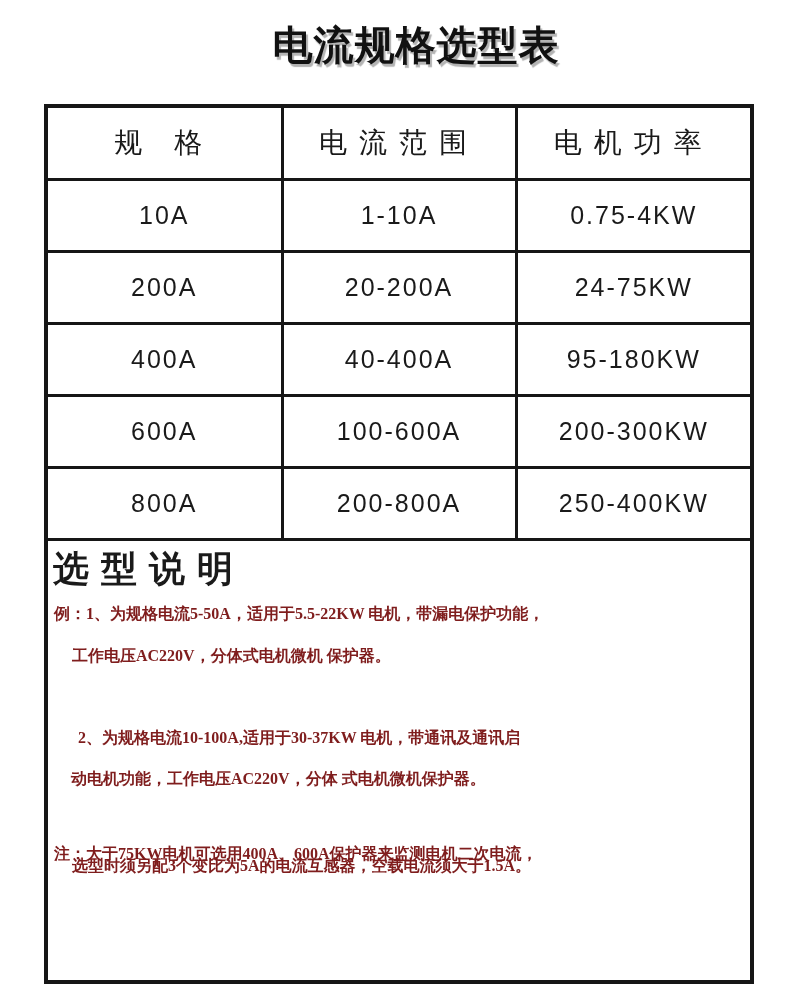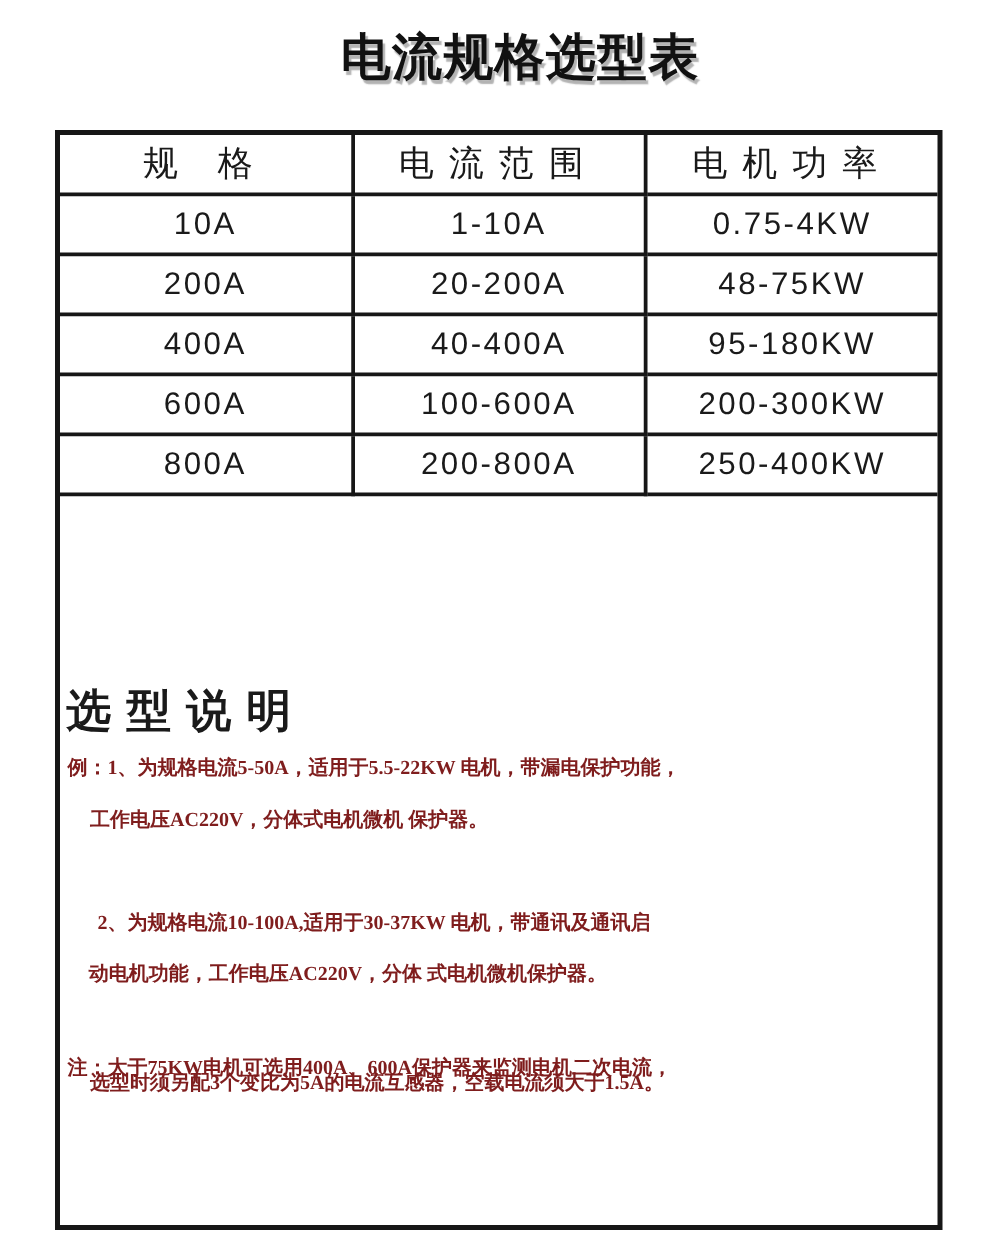--- a/index.html
+++ b/index.html
@@ -23,21 +23,21 @@
     position:absolute; left:44px; top:104px; width:710px; height:880px;
     border:4px solid #161616; box-sizing:border-box; background:#ffffff;
   }
 
   table.spec-table {
     width:100%; border-collapse:collapse; table-layout:fixed;
   }
   .spec-table th, .spec-table td {
     border:3px solid #161616;
     text-align:center; vertical-align:middle;
-    padding:0; overflow:hidden;
+    padding:12px; overflow:hidden;
   }
   .spec-table th { border-top:none; }
   .spec-table th:first-child, .spec-table td:first-child { border-left:none; }
   .spec-table th:last-child,  .spec-table td:last-child  { border-right:none;text-align:center; }
   .spec-table th {
     height:46px; font-weight:normal;
     font-size:28px; letter-spacing:12px;
     font-family:"Liberation Sans","DejaVu Sans",sans-serif;
   }
   .spec-table td {
@@ -83,21 +83,21 @@
       </thead>
       <tbody>
         <tr>
           <td>10A</td>
           <td>1-10A</td>
           <td>0.75-4KW</td>
         </tr>
         <tr>
           <td>200A</td>
           <td>20-200A</td>
-          <td>48-75KW</td>
+          <td>24-75KW</td>
         </tr>
         <tr>
           <td>400A</td>
           <td>40-400A</td>
           <td>95-180KW</td>
         </tr>
         <tr>
           <td>600A</td>
           <td>100-600A</td>
           <td>200-300KW</td>

